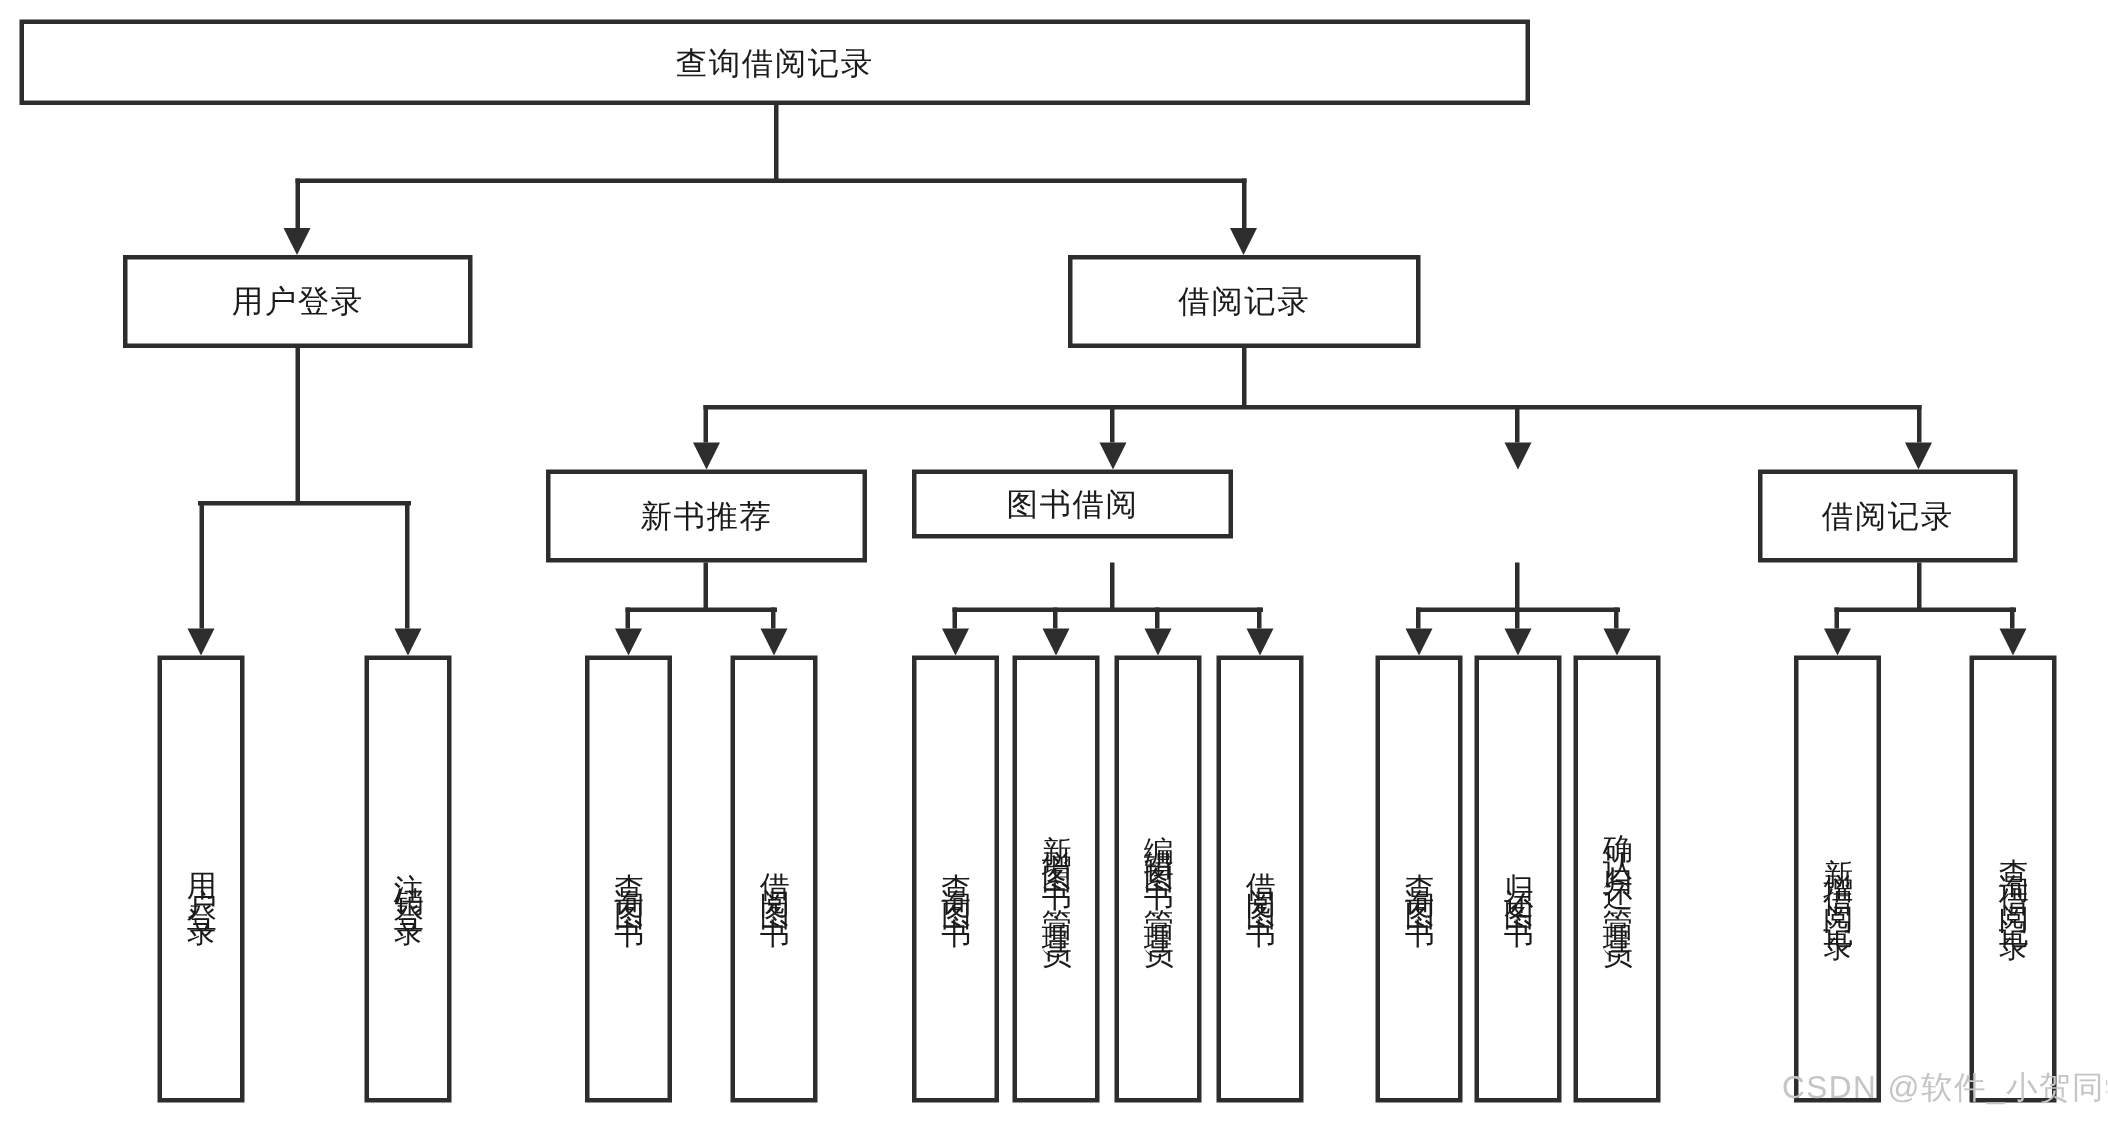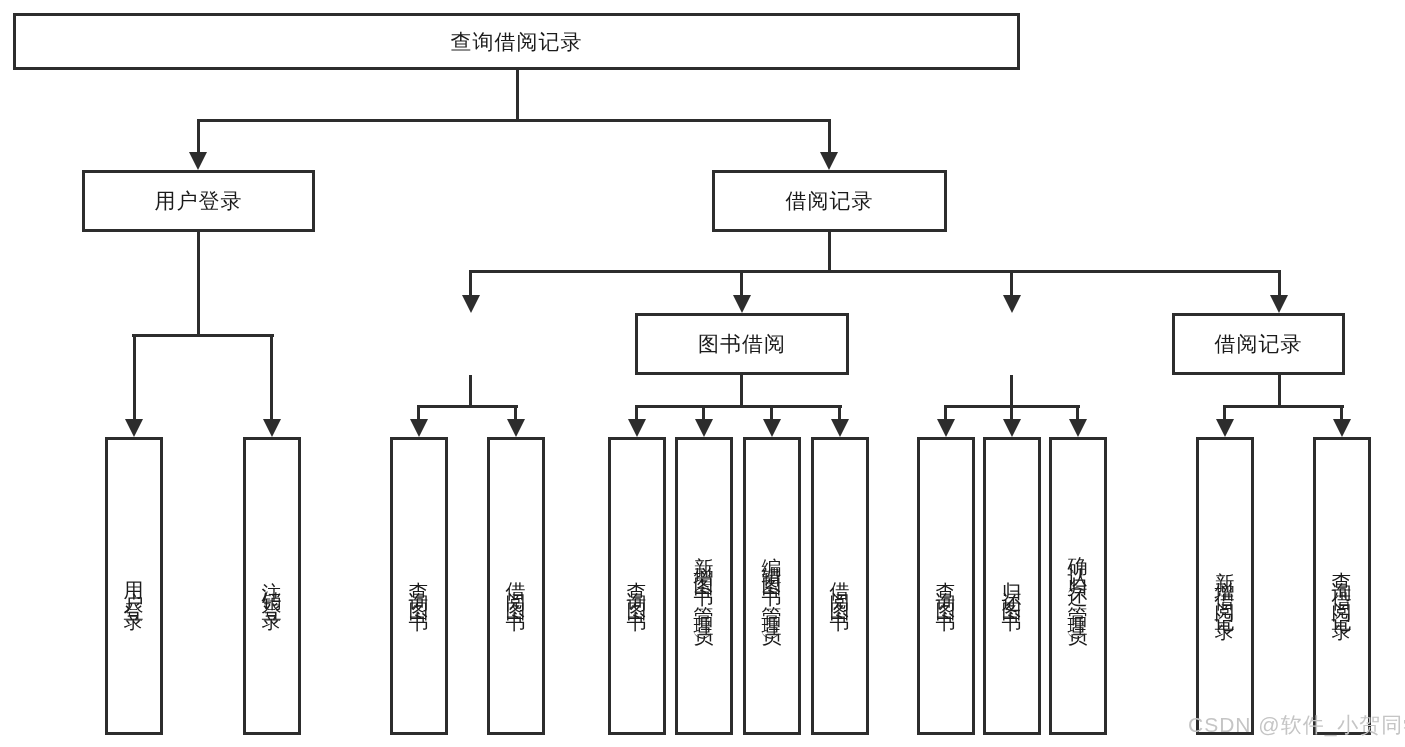--- a/index.html
+++ b/index.html
@@ -83,21 +83,22 @@
   <div class="hline" style="left:469px;top:270px;width:812px;height:3px"></div>
   <div class="vline" style="left:469px;top:270px;width:3px;height:25px"></div>
   <div class="vline" style="left:740px;top:270px;width:3px;height:25px"></div>
   <div class="vline" style="left:1010px;top:270px;width:3px;height:25px"></div>
   <div class="vline" style="left:1278px;top:270px;width:3px;height:25px"></div>
   <div class="arrow" style="left:462px;top:295px"></div>
   <div class="arrow" style="left:733px;top:295px"></div>
   <div class="arrow" style="left:1003px;top:295px"></div>
   <div class="arrow" style="left:1270px;top:295px"></div>
 
-  <div class="node" style="left:635px;top:313px;width:214px;height:62px">图书借阅</div>
+  <div class="node" style="left:364px;top:313px;width:214px;height:62px">新书推荐</div>
+  <div class="node" style="left:608px;top:313px;width:214px;height:46px">图书借阅</div>
   <div class="node" style="left:1172px;top:313px;width:173px;height:62px">借阅记录</div>
 
   <div class="vline" style="left:469px;top:375px;width:3px;height:31px"></div>
   <div class="hline" style="left:417px;top:405px;width:101px;height:3px"></div>
   <div class="vline" style="left:417px;top:405px;width:3px;height:14px"></div>
   <div class="vline" style="left:514px;top:405px;width:3px;height:14px"></div>
   <div class="arrow" style="left:410px;top:419px"></div>
   <div class="arrow" style="left:507px;top:419px"></div>
 
   <div class="vline" style="left:740px;top:375px;width:3px;height:31px"></div>

